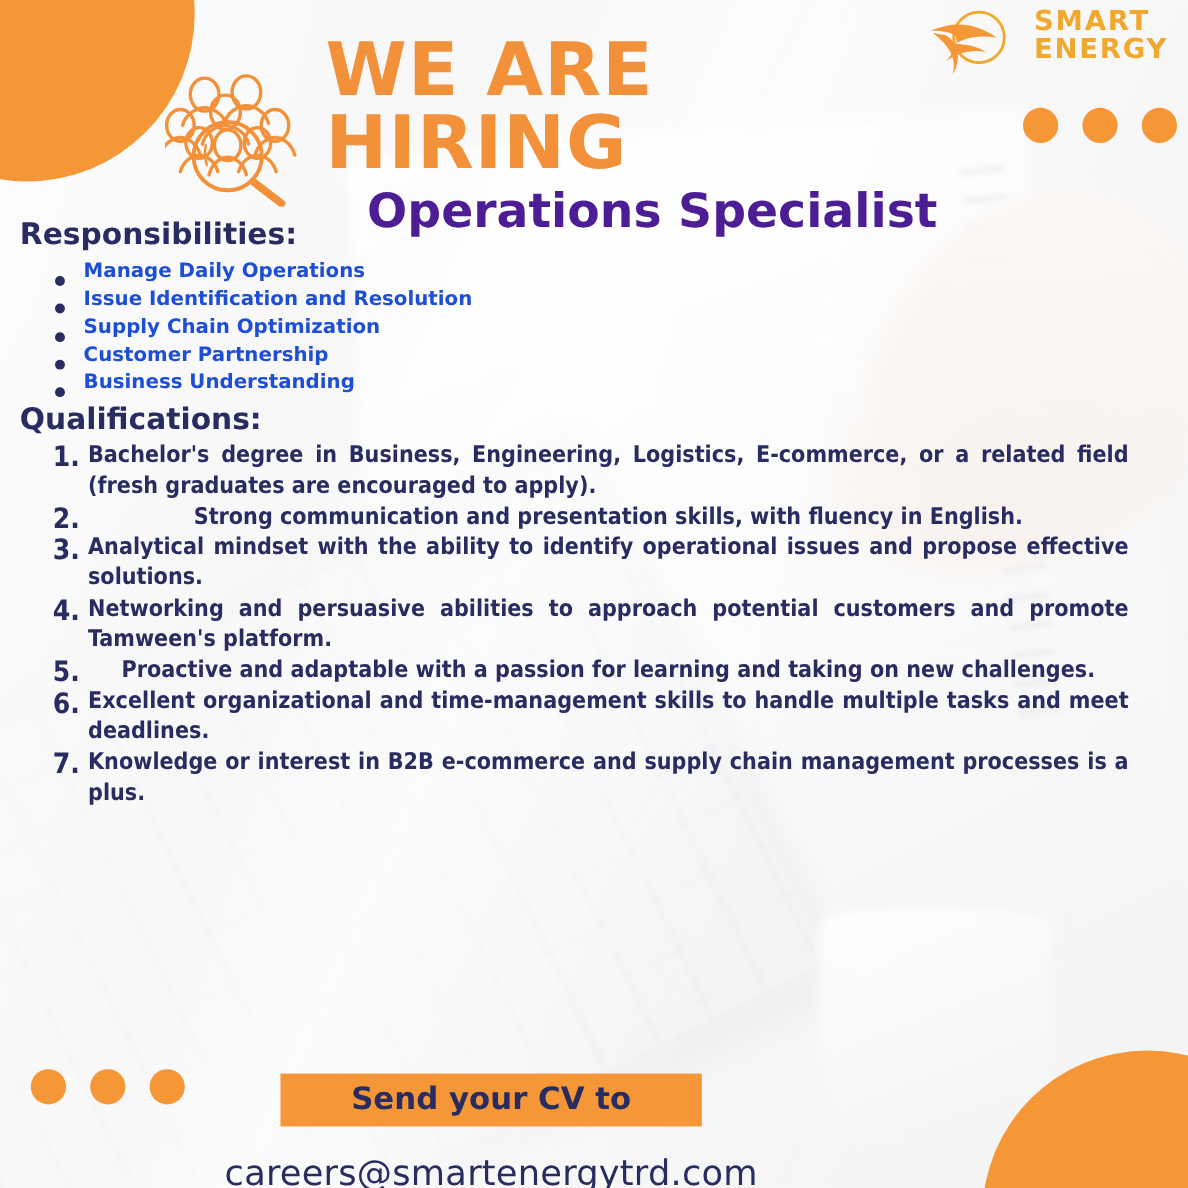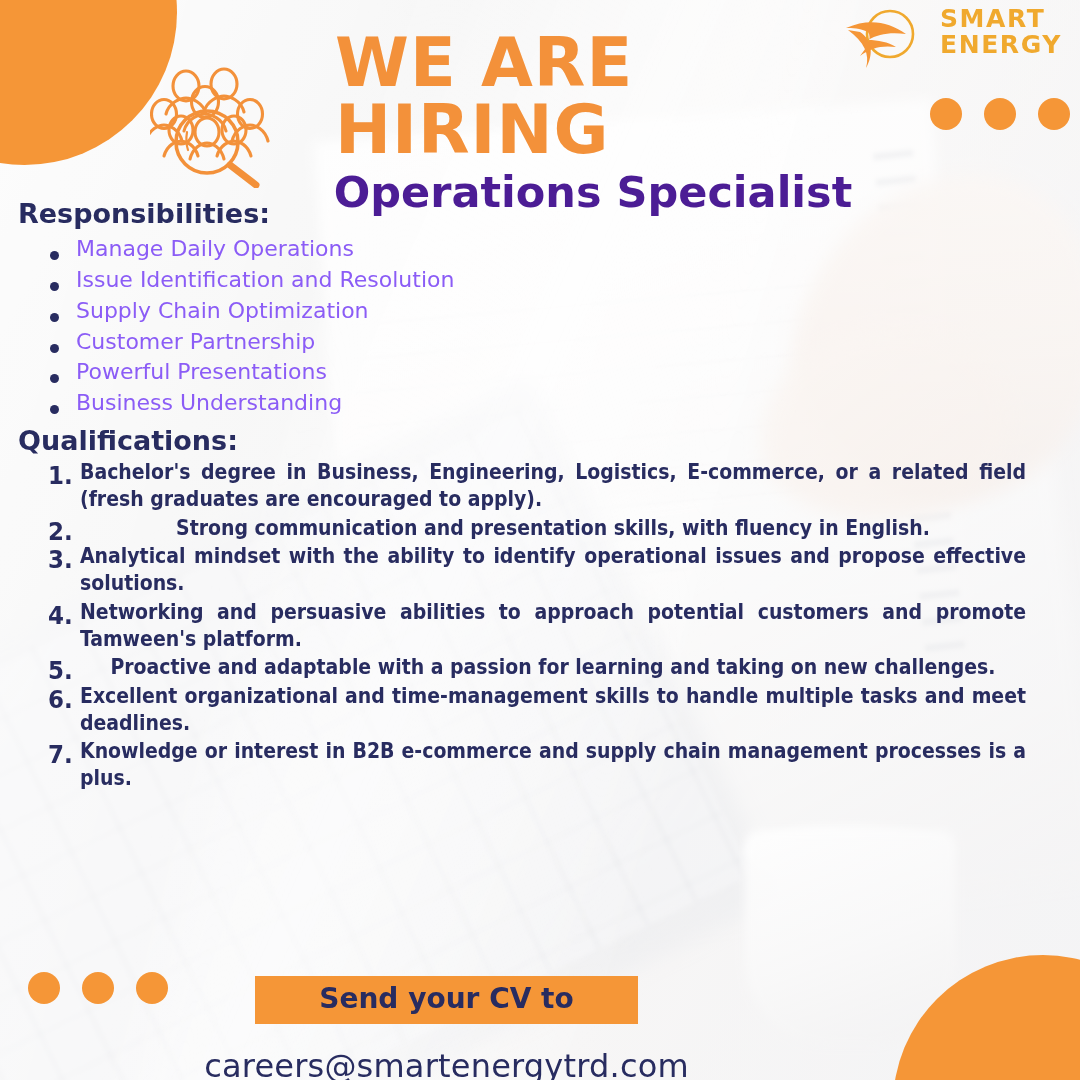--- a/index.html
+++ b/index.html
@@ -164,21 +164,20 @@
   }
   .hiring-icon { width:132px; height:126px; flex:none; margin-top:6px; }
   .header-text { padding-top:2px; }
   .title {
     font-family:"DejaVu Sans", sans-serif;
     font-weight:bold;
     font-size:67px;
     letter-spacing:1px;
     line-height:1;
     color:#F3913A;
-    margin-left:39px;
   }
   .subtitle {
     font-family:"DejaVu Sans", sans-serif;
     font-weight:bold;
     font-size:43px;
     line-height:1.14;
     color:#4c1d95;
     text-align:center;
     margin-top:4px;
   }
@@ -193,24 +192,24 @@
     font-weight:bold;
     font-size:27px;
     line-height:1.34;
     color:#282C60;
   }
 
   ul.resp-list { list-style:none; margin:2px 0 0 0; }
   ul.resp-list li {
     position:relative;
     font-family:"DejaVu Sans", sans-serif;
-    font-weight:normal;
-    font-size:22px;
+    font-weight:bold;
+    font-size:18px;
     line-height:1.40;
-    color:#8b5cf6;
+    color:#1d4ed8;
     padding-left:58px;
   }
   ul.resp-list li::before {
     content:"";
     position:absolute; left:32px; top:17px;
     width:9px; height:9px; border-radius:50%;
     background:#282C60;
   }
 
   .qual-heading { margin-top:4px; }
@@ -346,21 +345,20 @@
 
   <div class="content">
 
     <div class="section-heading">Responsibilities:</div>
 
     <ul class="resp-list">
       <li>Manage Daily Operations</li>
       <li>Issue Identification and Resolution</li>
       <li>Supply Chain Optimization</li>
       <li>Customer Partnership</li>
-      <li>Powerful Presentations</li>
       <li>Business Understanding</li>
     </ul>
 
     <div class="section-heading qual-heading">Qualifications:</div>
 
     <ol class="qual-list">
       <li>
         <span>Bachelor's degree in Business, Engineering, Logistics, E-commerce, or a related field (fresh graduates are encouraged to apply).</span>
       </li>
       <li class="no-justify">

